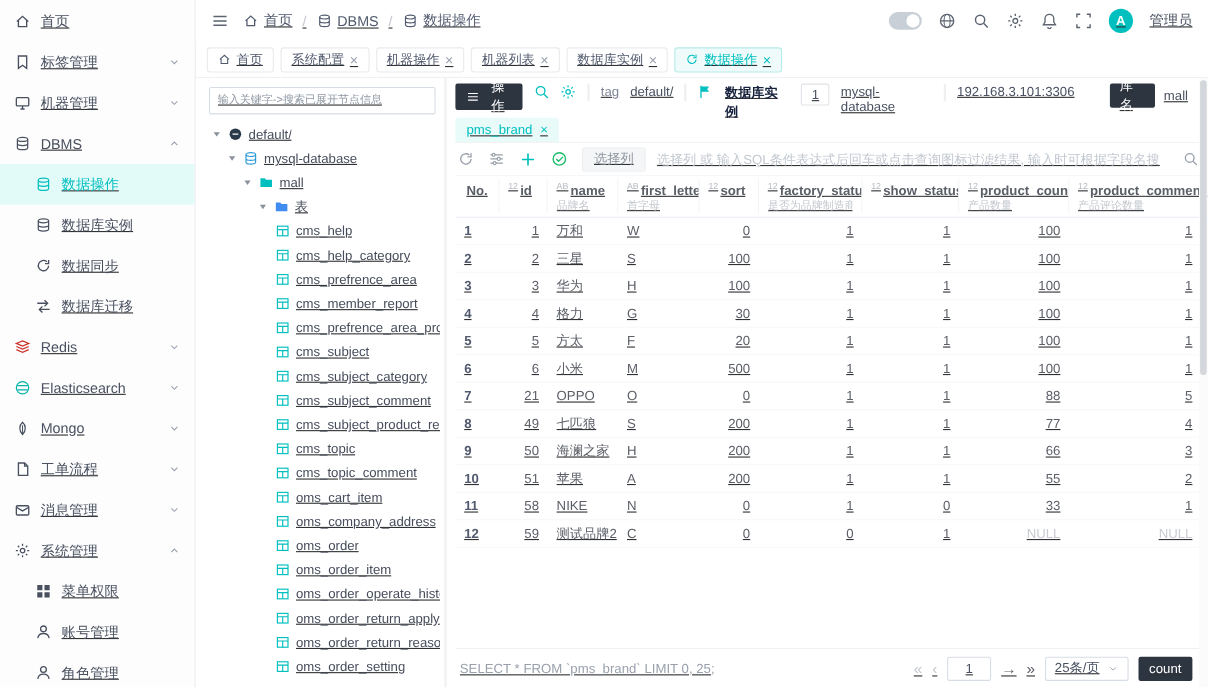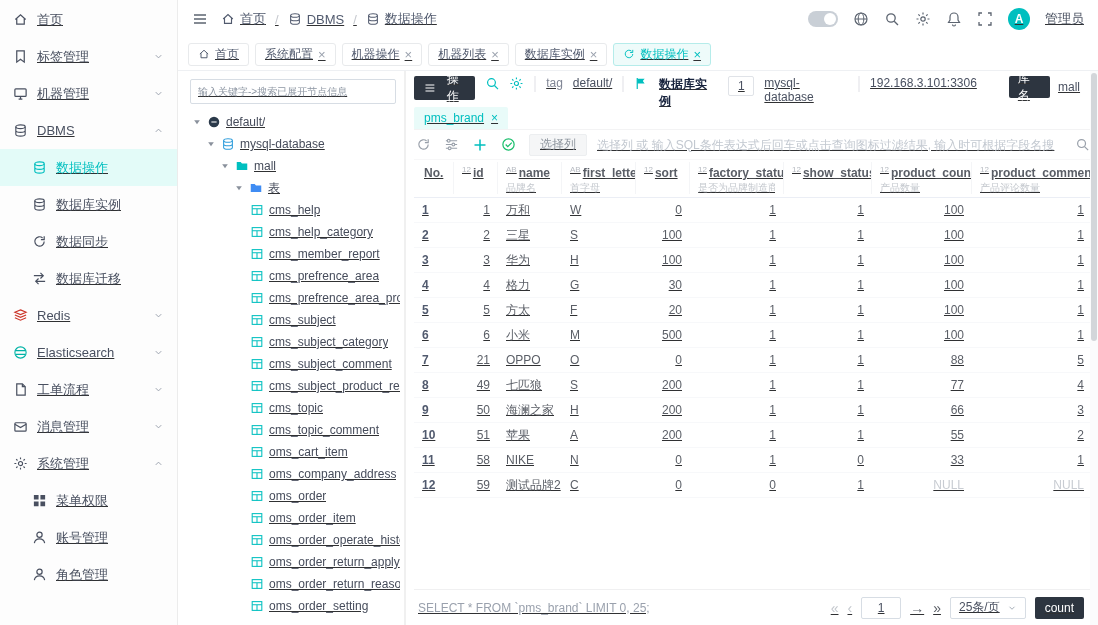--- a/index.html
+++ b/index.html
@@ -293,20 +293,29 @@
       <span>Redis</span>
       <svg class="chev">
           <use href="#i-chevd"></use>
         </svg>
     </div>
     <div class="side-item">
       <svg class="ic ic-es">
           <use href="#i-es"></use>
         </svg>
       <span>Elasticsearch</span>
+      <svg class="chev">
+          <use href="#i-chevd"></use>
+        </svg>
+    </div>
+    <div class="side-item">
+      <svg class="ic">
+          <use href="#i-leaf"></use>
+        </svg>
+      <span>Mongo</span>
       <svg class="chev">
           <use href="#i-chevd"></use>
         </svg>
     </div>
     <div class="side-item">
       <svg class="ic">
           <use href="#i-doc"></use>
         </svg>
       <span>工单流程</span>
       <svg class="chev">
@@ -487,28 +496,28 @@
                 <svg class="nico nc-teal">
                   <use href="#i-table"></use>
                 </svg>
                 <span class="tlabel">cms_help_category</span>
               </div>
 
               <div class="tnode ind4">
                 <svg class="nico nc-teal">
                   <use href="#i-table"></use>
                 </svg>
+                <span class="tlabel">cms_prefrence_area</span>
+              </div>
+
+              <div class="tnode ind4">
+                <svg class="nico nc-teal">
+                  <use href="#i-table"></use>
+                </svg>
                 <span class="tlabel">cms_member_report</span>
-              </div>
-
-              <div class="tnode ind4">
-                <svg class="nico nc-teal">
-                  <use href="#i-table"></use>
-                </svg>
-                <span class="tlabel">cms_prefrence_area</span>
               </div>
 
               <div class="tnode ind4">
                 <svg class="nico nc-teal">
                   <use href="#i-table"></use>
                 </svg>
                 <span class="tlabel">cms_prefrence_area_product_relation</span>
               </div>
 
               <div class="tnode ind4">

